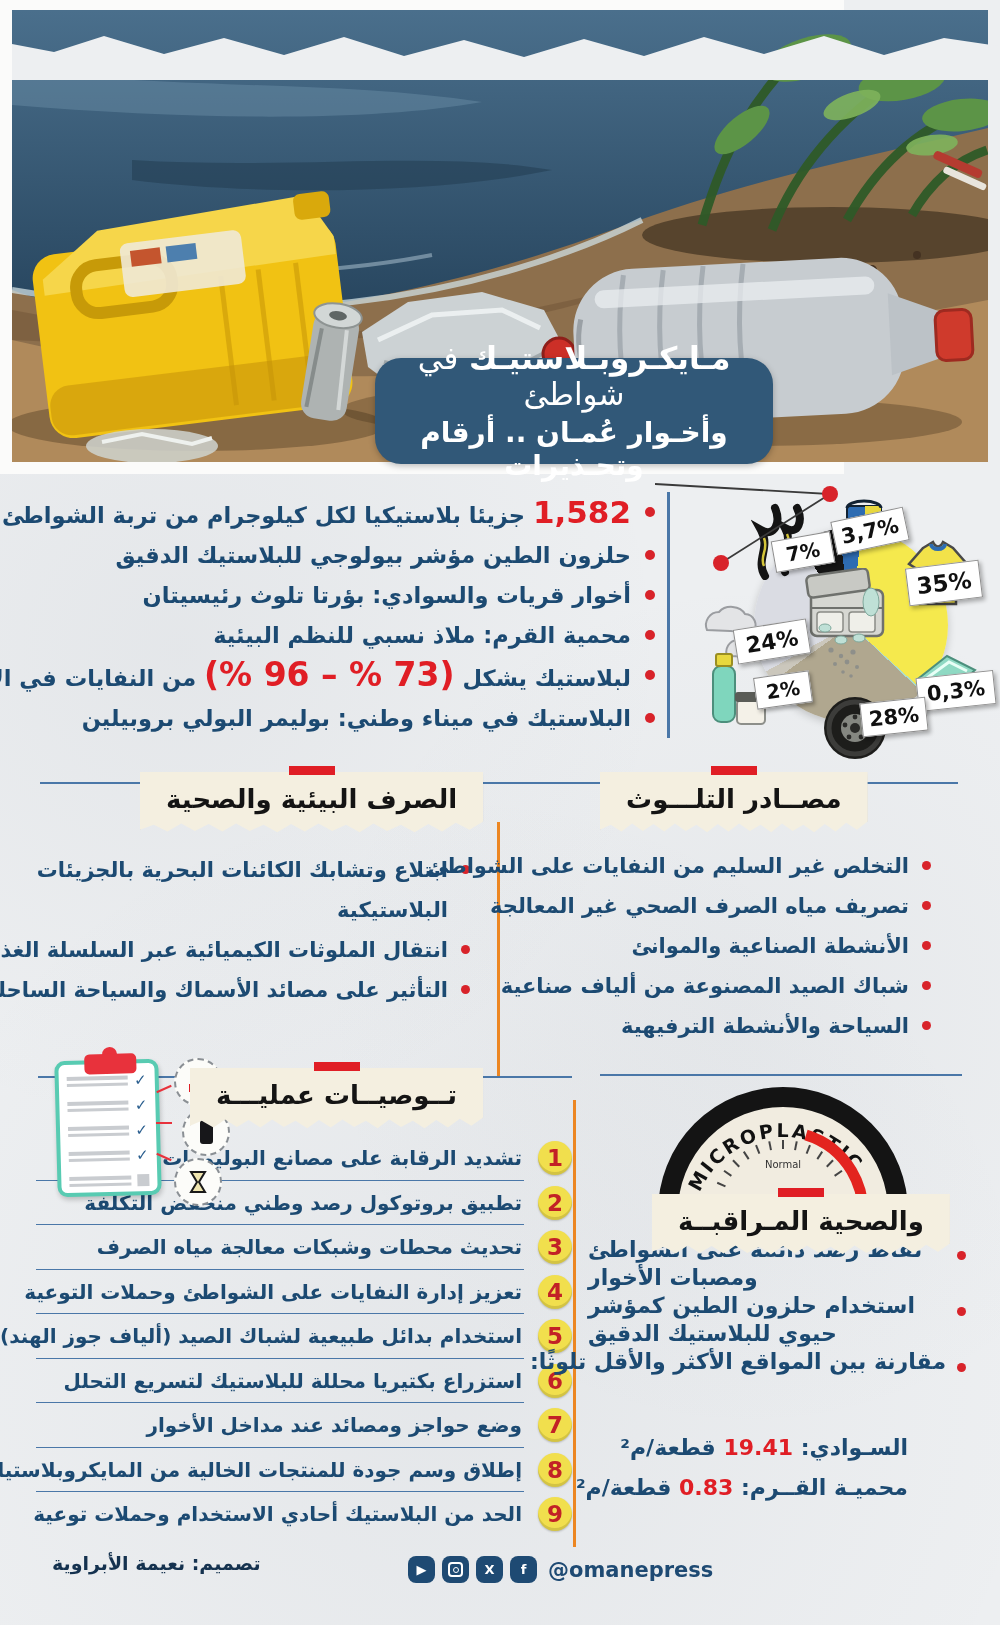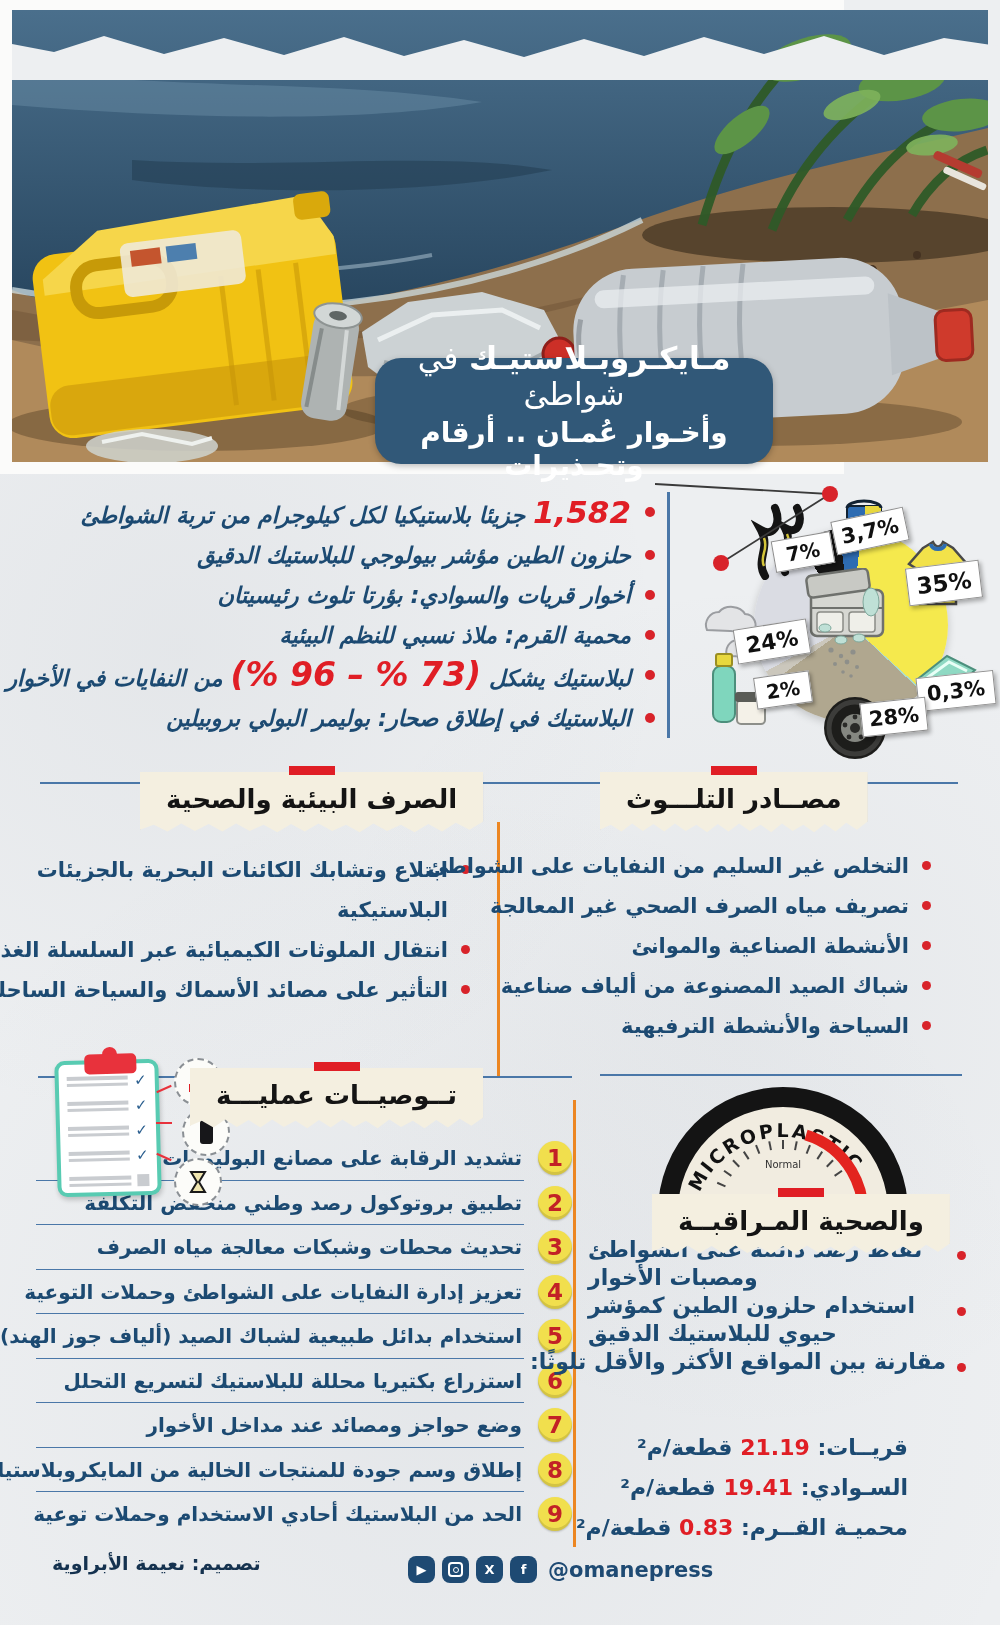--- a/index.html
+++ b/index.html
@@ -13,21 +13,21 @@
   .photo-frame{position:absolute;left:0;top:0;width:844px;height:474px;background:#fbfbfa;}
   .photo-frame svg{position:absolute;left:12px;top:10px;}
   .torn-edge{position:absolute;left:0;top:408px;width:1000px;height:70px;}
   .title-box{position:absolute;left:375px;top:358px;width:398px;height:106px;background:#315878;
     border-radius:26px;color:#fff;text-align:center;direction:rtl;z-index:5;
     display:flex;flex-direction:column;justify-content:center;gap:4px;box-shadow:0 2px 6px rgba(0,0,0,.25);}
   .title-line1{font-size:31px;font-weight:bold;}
   .title-line1 .t-rest{font-weight:normal;}
   .title-line2{font-size:28px;font-weight:bold;}
   
-  .stats{position:absolute;left:30px;top:492px;width:640px;direction:rtl;border-left:none;font-style:italic;}
+  .stats{position:absolute;left:30px;top:492px;width:640px;direction:rtl;border-left:none;}
   .stats ul{list-style:none;margin:0;padding:0 36px 0 0;border-right:3px solid #4a77a8;}
   .stats li{position:relative;min-height:40px;line-height:40px;text-align:right;font-size:22.5px;
     font-weight:bold;color:#1c4a72;white-space:nowrap;}
   .stats li::before{content:"";position:absolute;right:-24px;top:15px;width:10px;height:10px;border-radius:50%;background:#d8232a;}
   .big-num{color:#e01e25;font-size:31px;font-weight:bold;letter-spacing:1px;}
   .red-range{color:#e01e25;font-size:33px;font-weight:bold;}
   
   .chart-block{position:absolute;left:655px;top:452px;width:345px;height:320px;}
   .pie{position:absolute;left:99px;top:76px;width:194px;height:194px;border-radius:50%;box-shadow:0 3px 8px rgba(0,0,0,.18);}
   .ptag{position:absolute;background:#fff;border:1px solid #8d8d8d;box-shadow:2px 3px 4px rgba(0,0,0,.3);
@@ -223,21 +223,21 @@
         <span>جزيئا بلاستيكيا لكل كيلوجرام من تربة الشواطئ</span>
       </li>
       <li><span>حلزون الطين مؤشر بيولوجي للبلاستيك الدقيق</span></li>
       <li><span>أخوار قريات والسوادي: بؤرتا تلوث رئيسيتان</span></li>
       <li><span>محمية القرم: ملاذ نسبي للنظم البيئية</span></li>
       <li>
         <span>لبلاستيك يشكل</span>
         <span class="red-range">(73 % – 96 %)</span>
         <span>من النفايات في الأخوار</span>
       </li>
-      <li><span>البلاستيك في إطلاق صحار: بوليمر البولي بروبيلين</span></li>
+      <li><span>البلاستيك في ميناء وطني: بوليمر البولي بروبيلين</span></li>
     </ul>
   </div>
 
   <div class="chart-block">
     <div class="pie" style="background: conic-gradient(from -7deg, rgb(46, 108, 178) 0deg, rgb(46, 108, 178) 13.32deg, rgb(245, 233, 77) 13.32deg, rgb(245, 233, 77) 139.32deg, rgb(171, 221, 204) 139.32deg, rgb(171, 221, 204) 140.4deg, rgb(176, 167, 143) 140.4deg, rgb(176, 167, 143) 241.2deg, rgb(203, 199, 188) 241.2deg, rgb(203, 199, 188) 248.4deg, rgb(218, 220, 227) 248.4deg, rgb(218, 220, 227) 334.8deg, rgb(22, 22, 22) 334.8deg, rgb(22, 22, 22) 360deg);"></div>
 
     <svg class="callout-svg" width="345" height="320" viewBox="0 0 345 320">
       <polyline points="0,32 175,42 66,111" fill="none" stroke="#3a3a3a" stroke-width="1.8"></polyline>
       <circle cx="175" cy="42" r="8" fill="#d8232a"></circle>
       <circle cx="66" cy="111" r="8" fill="#d8232a"></circle>
@@ -501,25 +501,20 @@
   </div>
   <div class="mon-list">
     <ul>
       <li><span>نقاط رصد دائمة على الشواطئ ومصبات الأخوار</span></li>
       <li><span>استخدام حلزون الطين كمؤشر حيوي للبلاستيك الدقيق</span></li>
       <li class="nowrap"><span>مقارنة بين المواقع الأكثر والأقل تلوثًا:</span></li>
     </ul>
   </div>
   <div class="comparison">
     <div class="comp-row">
-      <span>قريــات:</span>
-      <span class="comp-val">21.19</span>
-      <span>قطعة/م²</span>
-    </div>
-    <div class="comp-row">
       <span>السـوادي:</span>
       <span class="comp-val">19.41</span>
       <span>قطعة/م²</span>
     </div>
     <div class="comp-row">
       <span>محميـة القــرم:</span>
       <span class="comp-val">0.83</span>
       <span>قطعة/م²</span>
     </div>
   </div>

